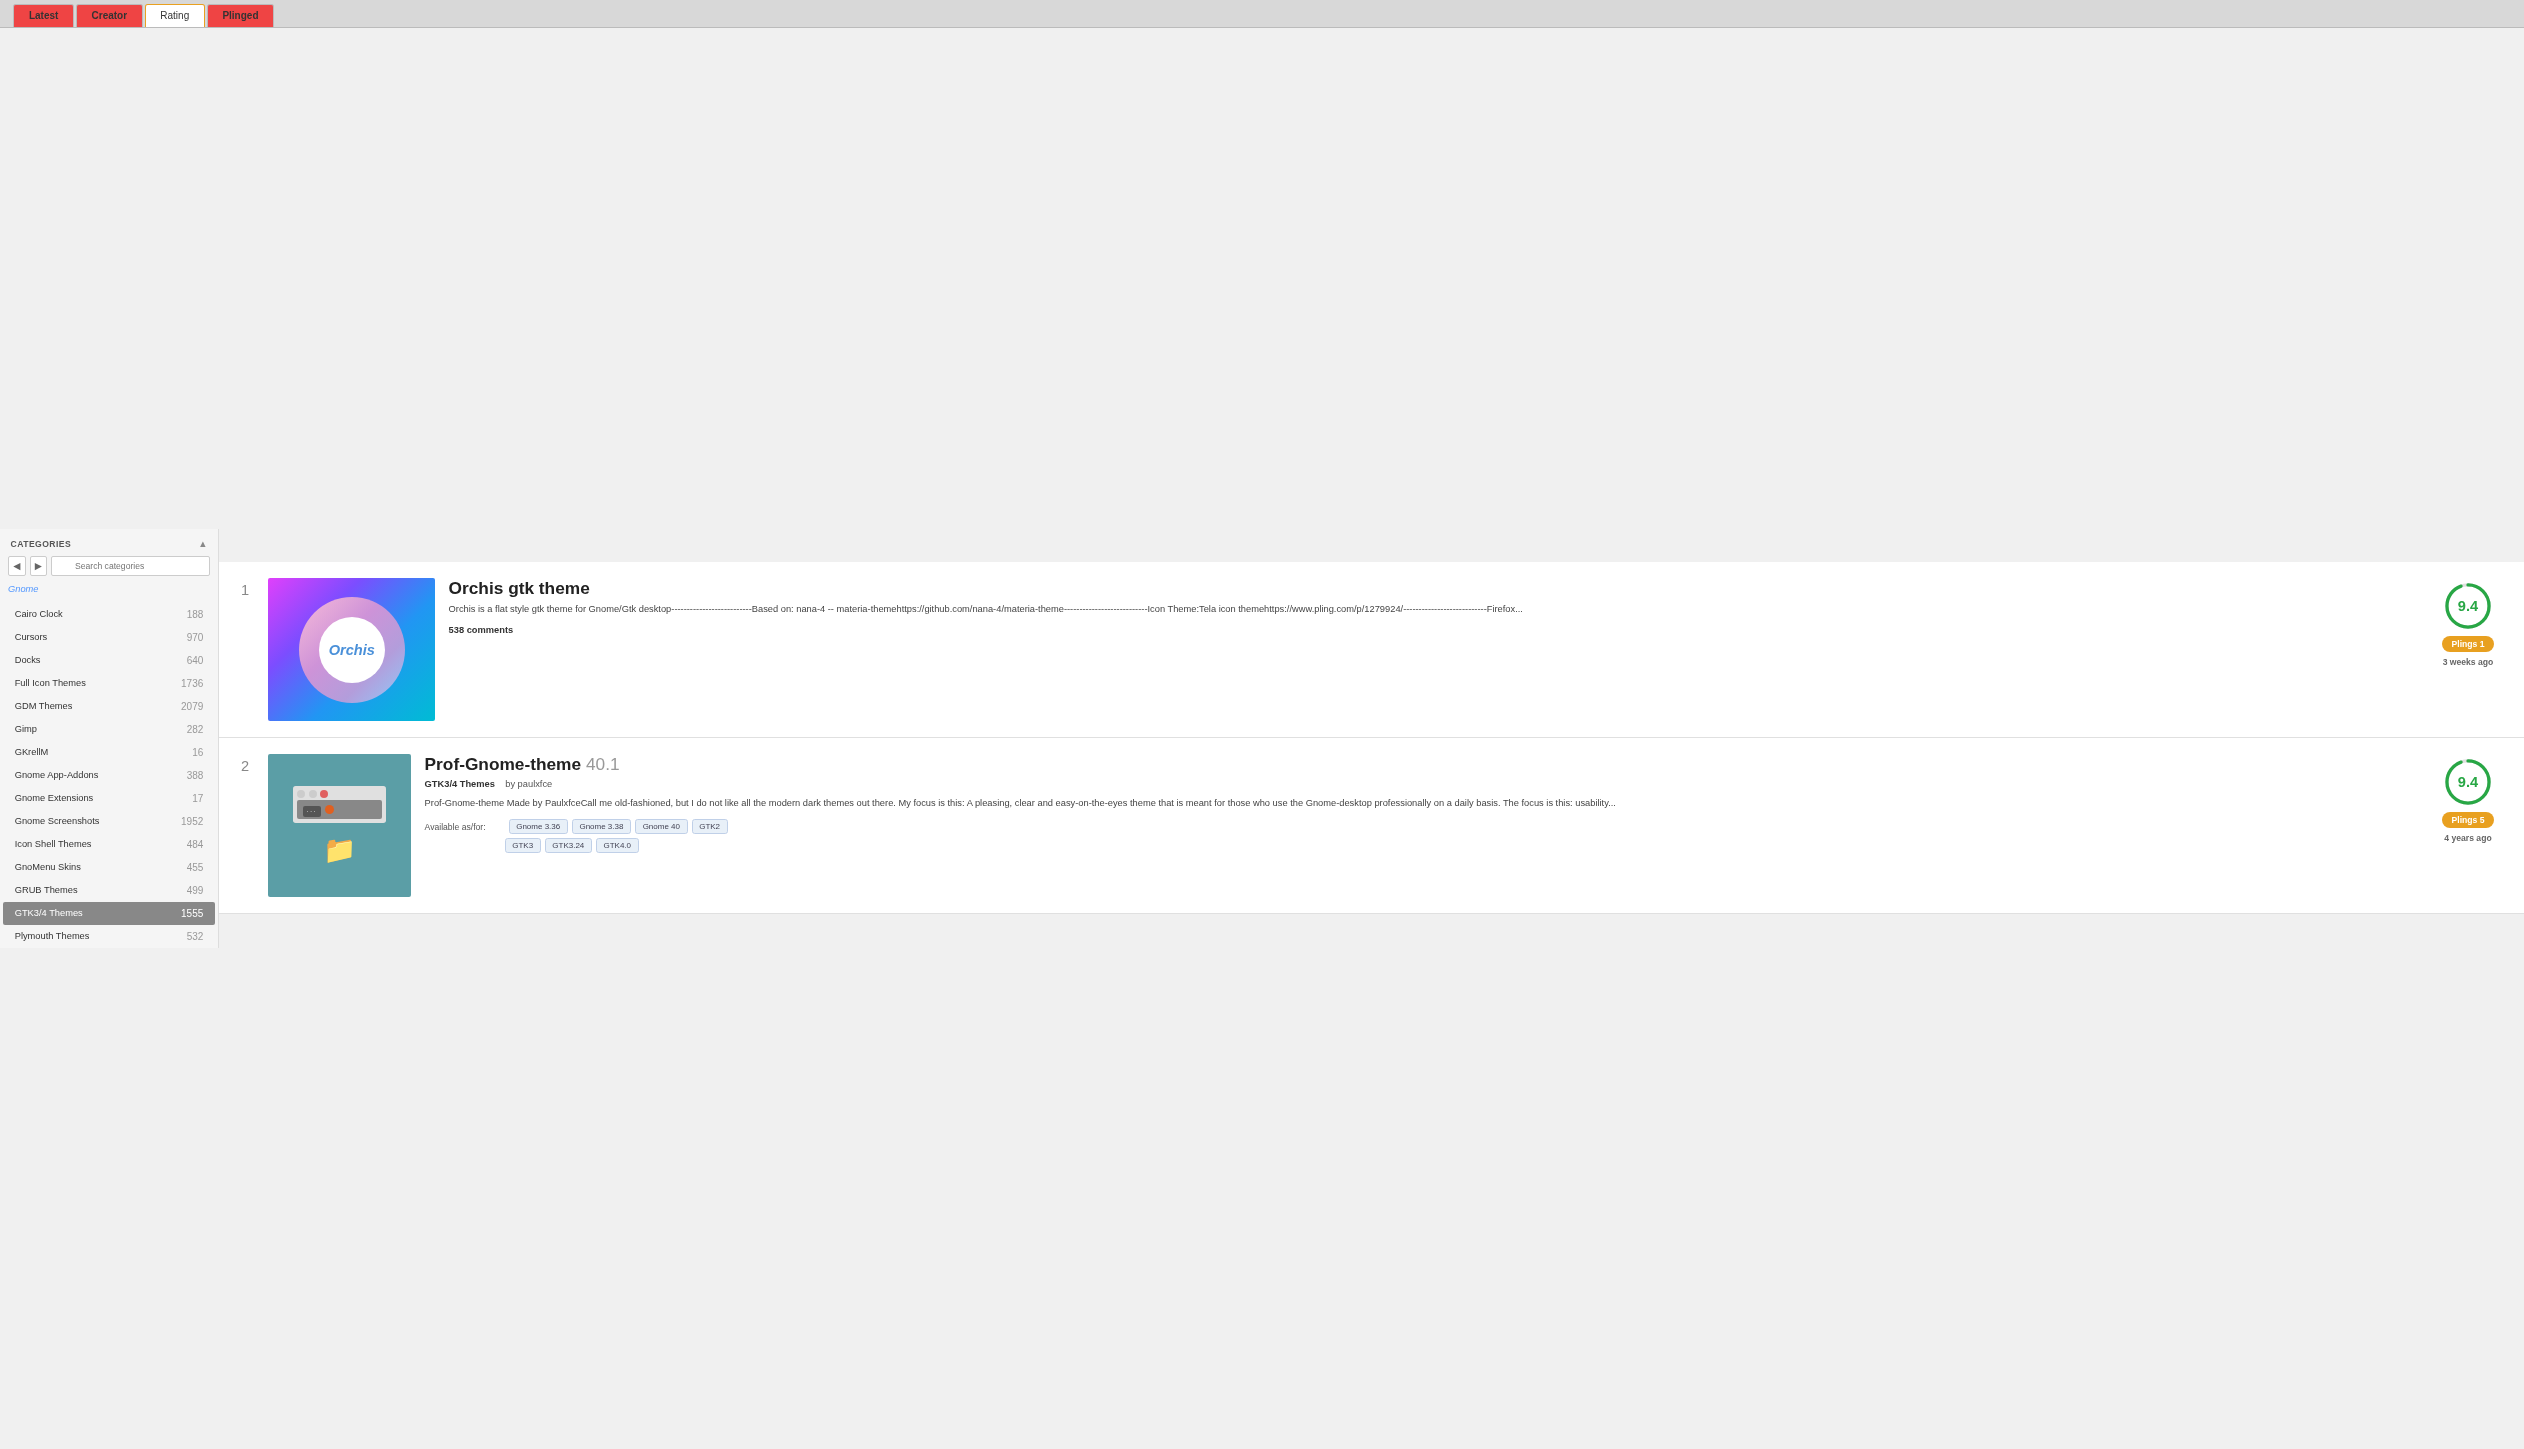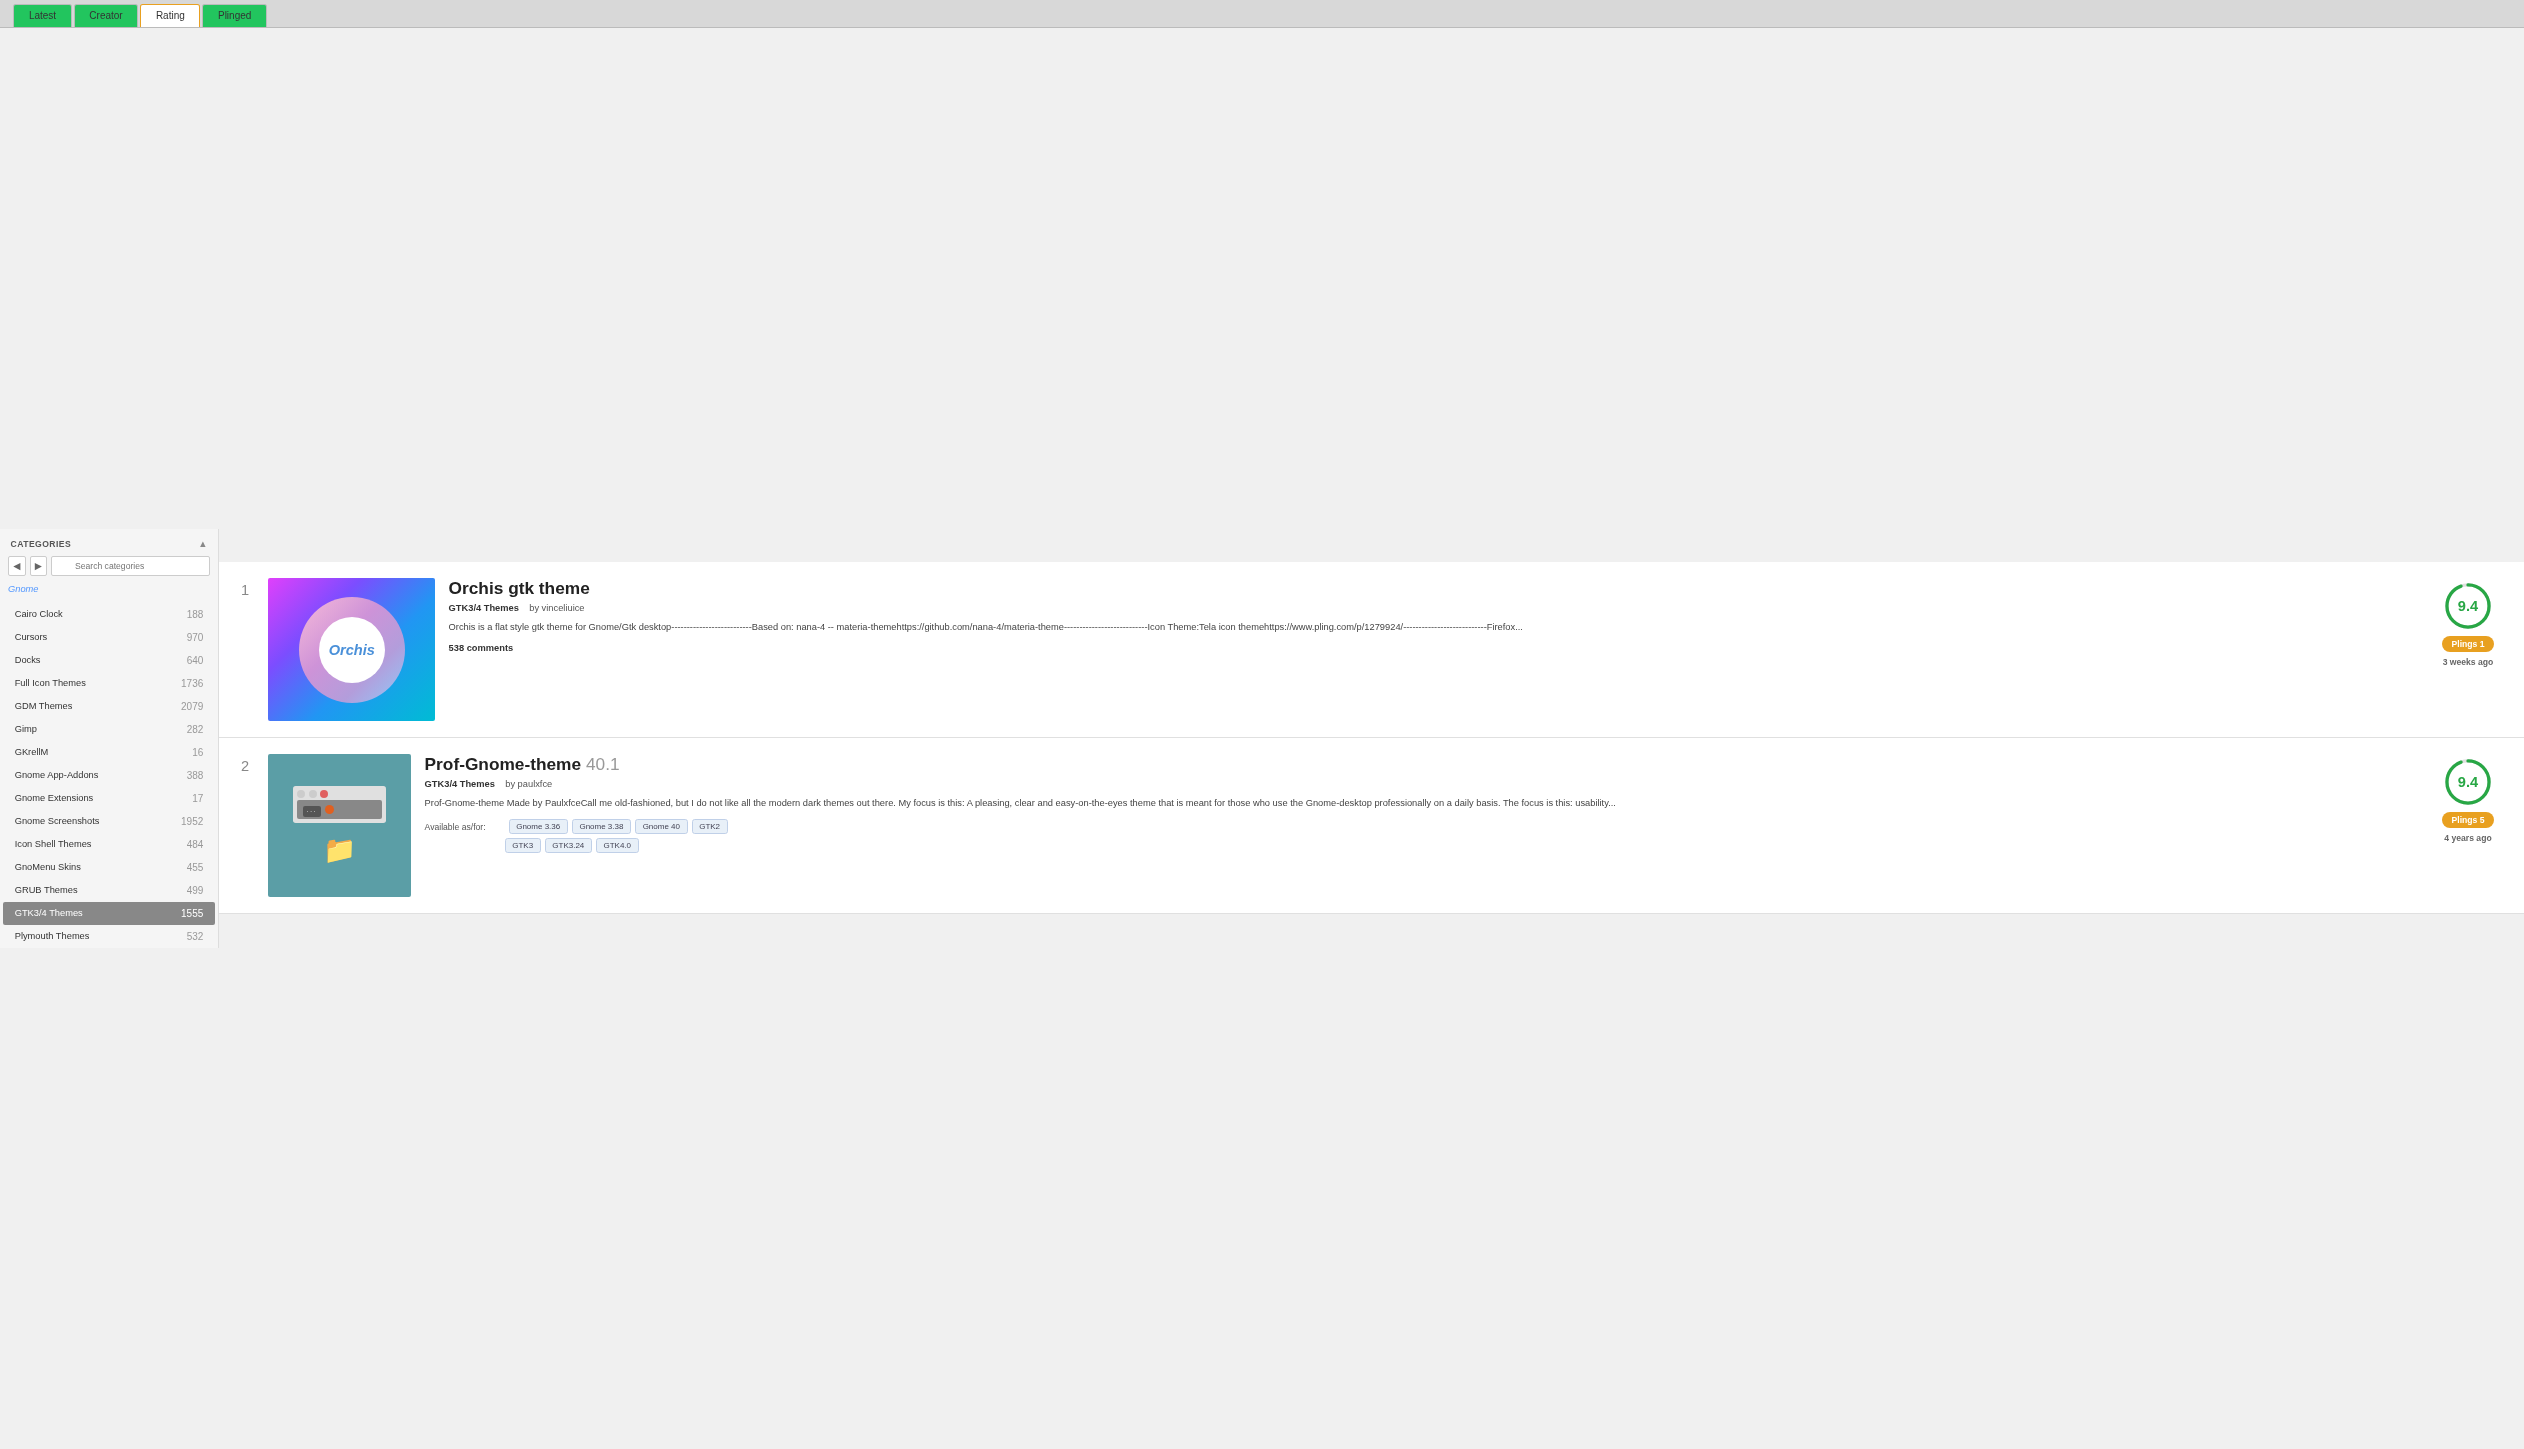--- a/index.html
+++ b/index.html
@@ -14,24 +14,25 @@
       border-bottom: 0.7px solid #bbb;
       flex-shrink: 0;
       padding-top: 4px;
     }
     .tab {
       padding: 5.3px 14.6px;
       font-size: 10px;
       cursor: pointer;
       border: 0.7px solid #bbb;
       border-bottom: none;
-      background: #22c55e;
+      background: #ef4444;
       margin-right: 2px;
       border-radius: 2.7px 2.7px 0 0;
       color: #333;
+      font-weight: bold;
     }
     .tab.active {
       background: #fff;
       border-color: #e8a020;
       color: #333;
       font-weight: 500;
     }
 
     
     .main-layout {
@@ -466,25 +467,20 @@
 
     <div class="product-item">
       <div class="rank-number">1</div>
 
       <div class="product-thumb orchis-thumb">
         <span class="orchis-logo">Orchis</span>
       </div>
 
       <div class="product-info">
         <div class="product-title">Orchis gtk theme</div>
-        <div class="product-meta">
-          <span class="category-link">GTK3/4 Themes</span>
-          &nbsp;&nbsp;
-          <span>by vinceliuice</span>
-        </div>
         <div class="product-desc">Orchis is a flat style gtk theme for Gnome/Gtk desktop--------------------------Based on: nana-4 -- materia-themehttps://github.com/nana-4/materia-theme---------------------------Icon Theme:Tela icon themehttps://www.pling.com/p/1279924/---------------------------Firefox...</div>
         <div class="product-comments">538 comments</div>
       </div>
 
       <div class="rating-area">
         <div class="rating-circle">
           <svg width="50" height="50" viewBox="0 0 76 76">
             <circle cx="38" cy="38" r="32" fill="none" stroke="#e0e0e0" stroke-width="5"></circle>
             <circle cx="38" cy="38" r="32" fill="none" stroke="#28a745" stroke-width="5" stroke-dasharray="201" stroke-dashoffset="12" stroke-linecap="round"></circle>
           </svg>

